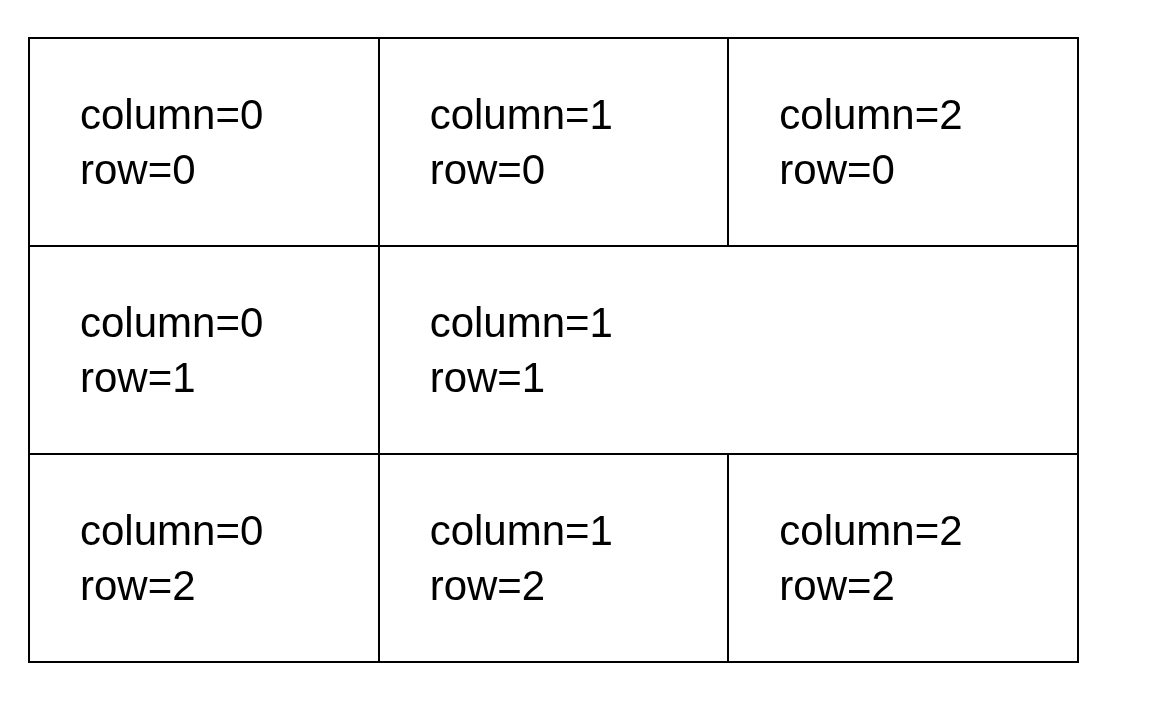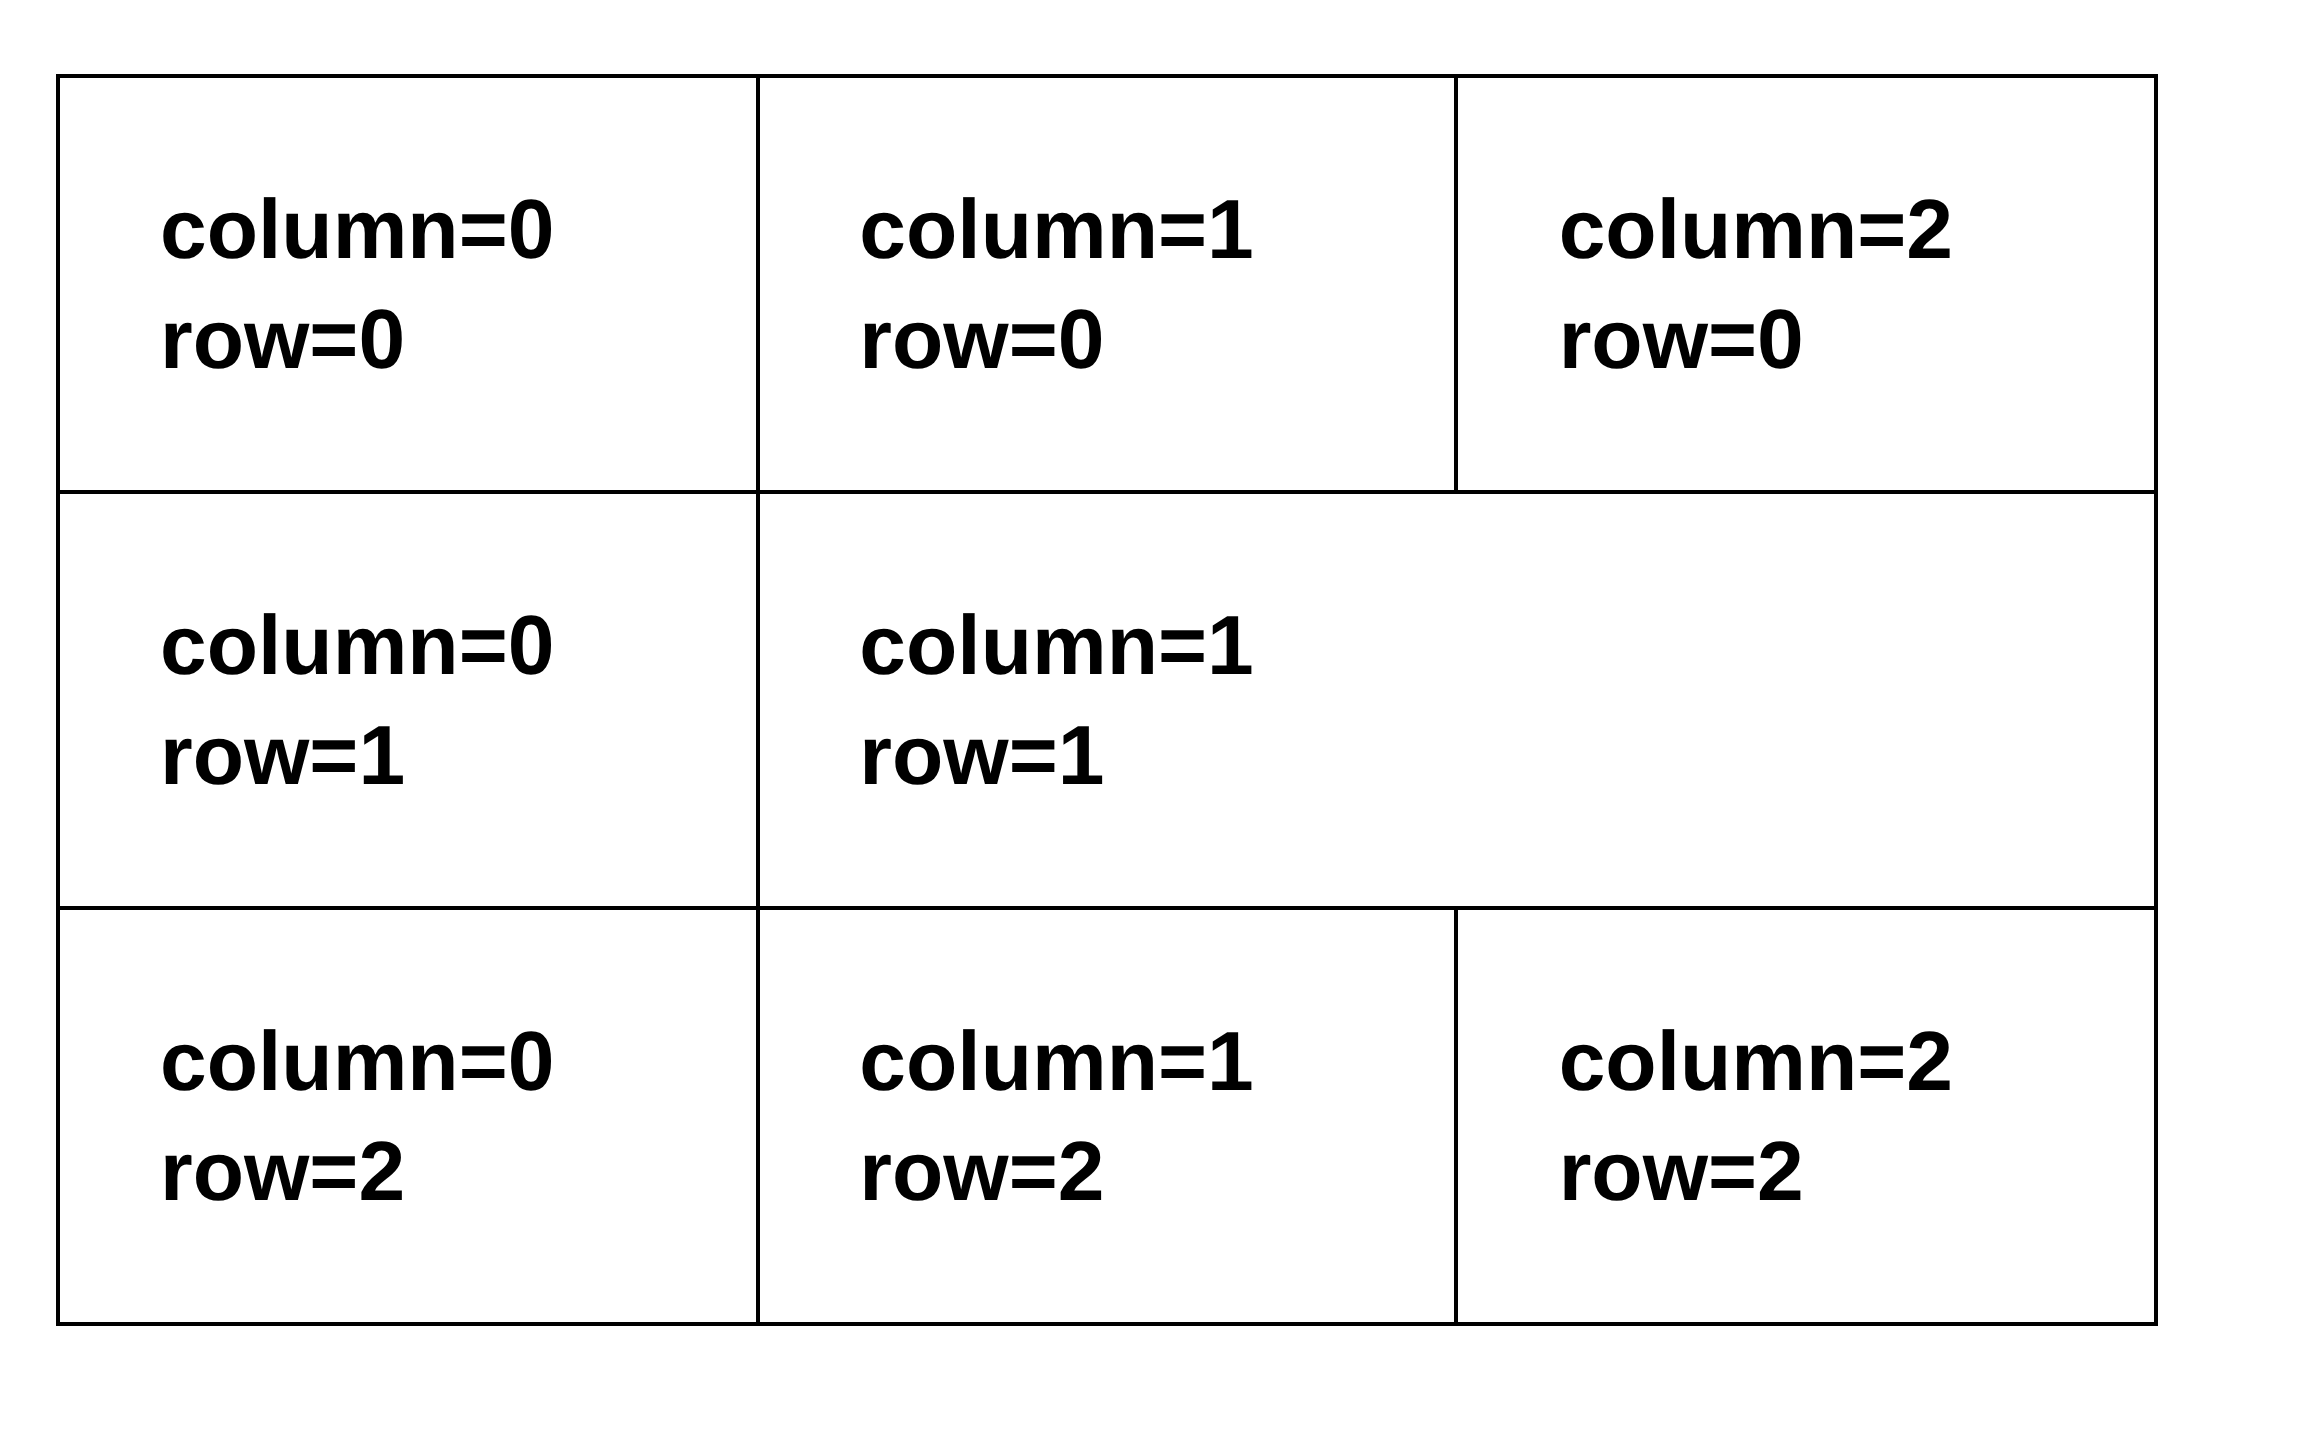--- a/index.html
+++ b/index.html
@@ -33,21 +33,20 @@
     vertical-align: middle;
     padding: 0 8px 0 50px;
     color: #000000;
     font-size: 42px;
     line-height: 55px;
     font-weight: 400;
     letter-spacing: 0;
   }
   .cell-line {
     white-space: nowrap;
-    font-weight: bold;
   }
 </style>
 </head>
 <body>
 
 <div class="canvas">
   <table class="grid">
     <colgroup>
       <col>
         <col>

